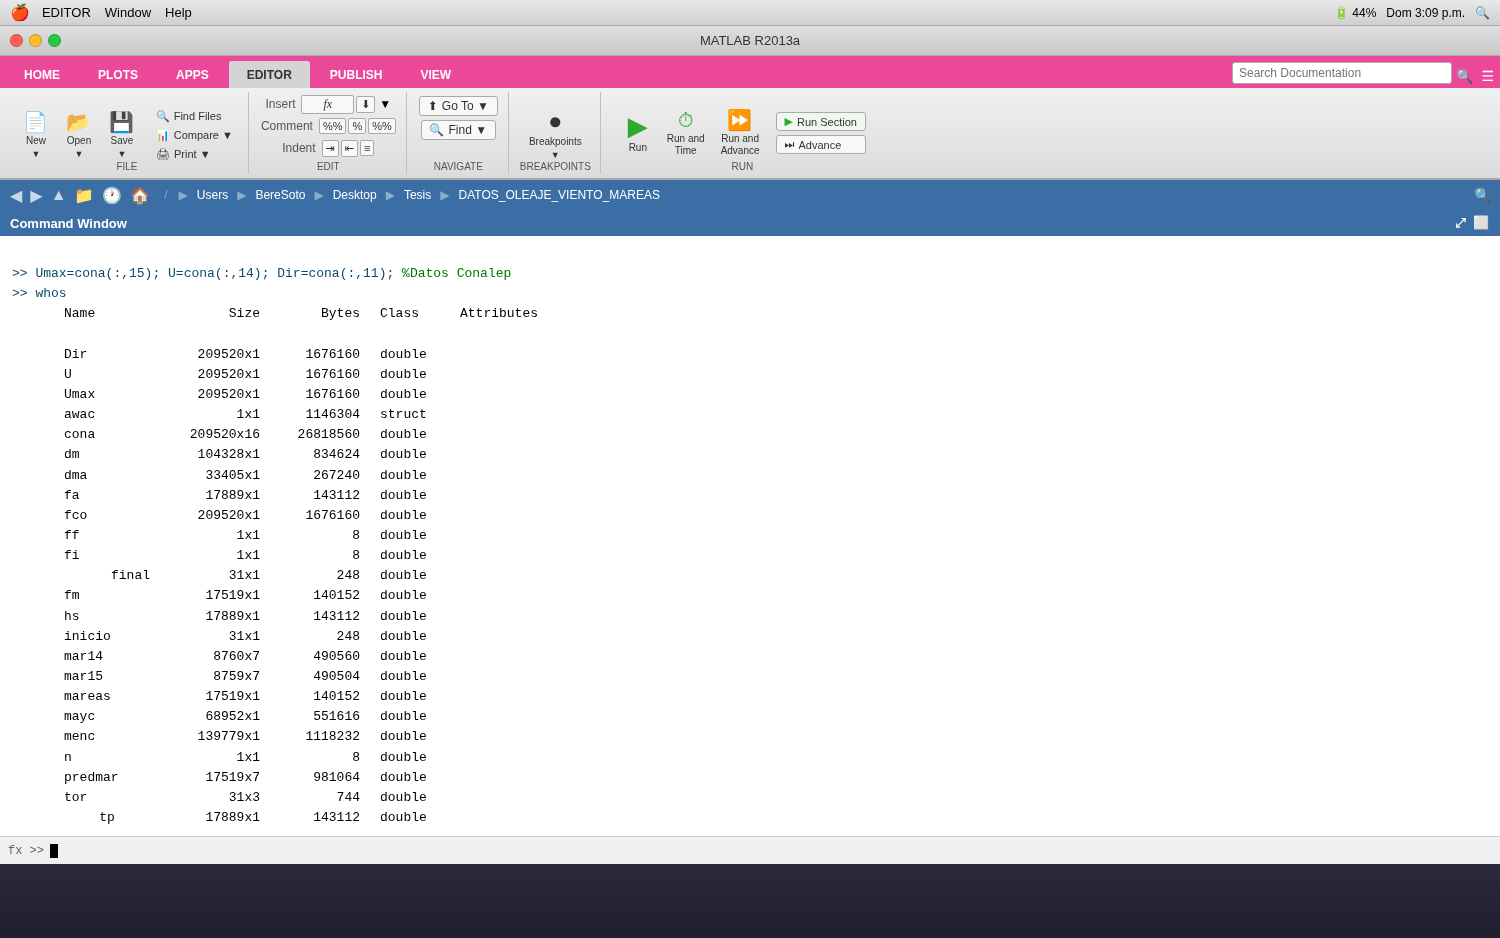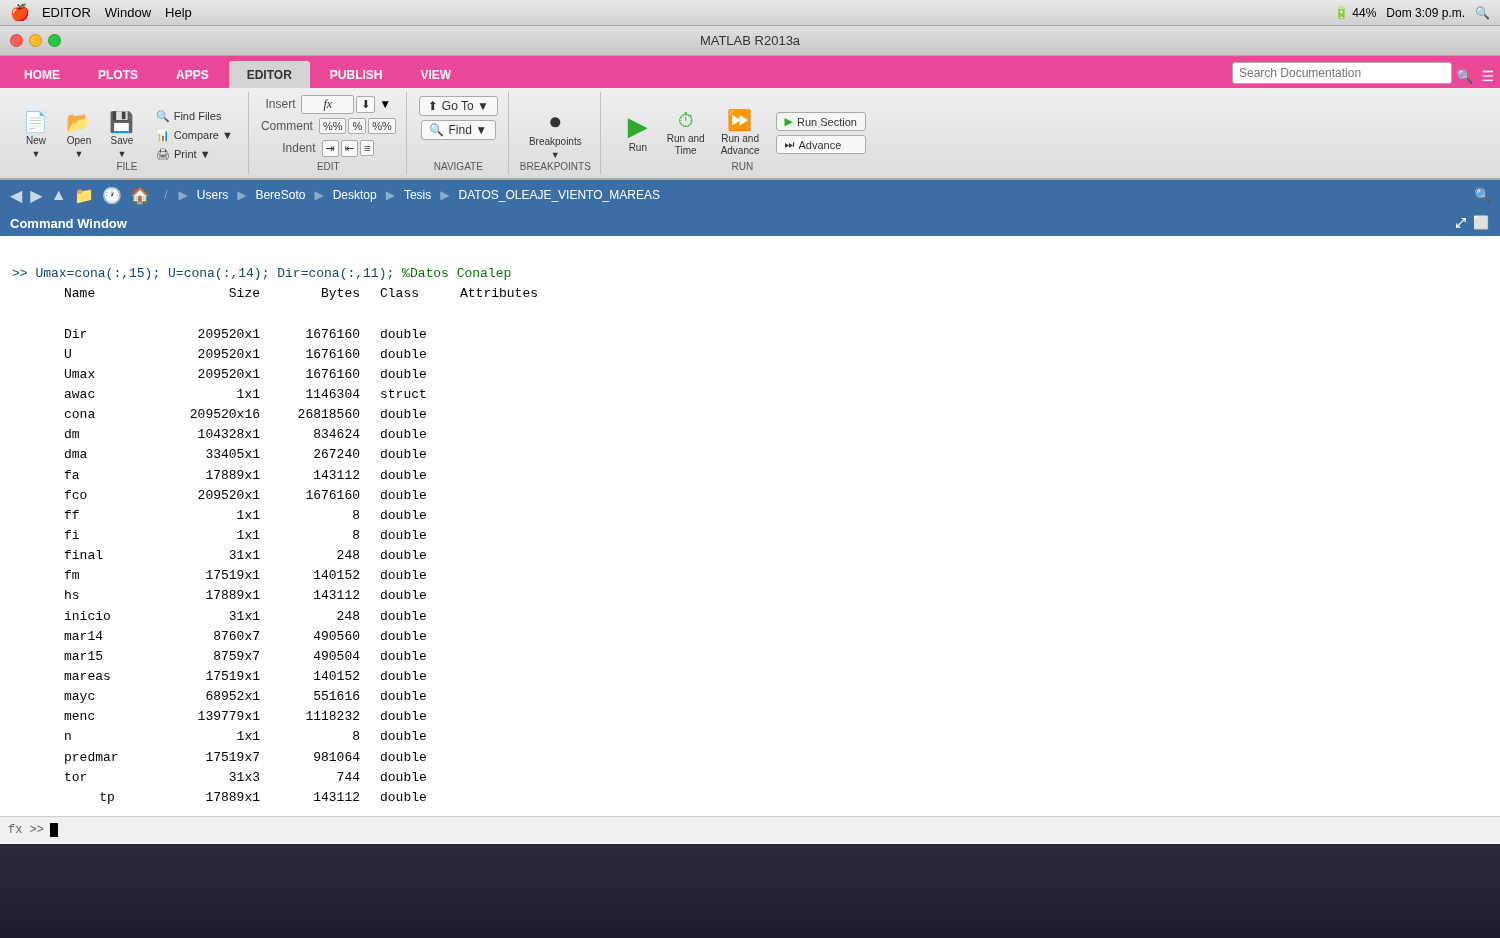--- a/index.html
+++ b/index.html
@@ -416,20 +416,23 @@
     </div>
   </div>
   <div class="cw-content">
     
     <br>
     
     <div>
       <span class="prompt-text">&gt;&gt; Umax=cona(:,15); U=cona(:,14); Dir=cona(:,11); </span><span class="comment-text">%Datos Conalep</span>
     </div>
     
+    <div>
+      <span class="prompt-text">&gt;&gt; whos</span>
+    </div>
     
     <div class="whos-table">
       <div class="whos-row">
         <span class="col-name" style="padding-left:4px; font-weight:normal; color:#000;">  Name</span>
         <span class="col-size">Size</span>
         <span class="col-bytes">Bytes</span>
         <span class="col-class">Class</span>
         <span class="col-attrs">Attributes</span>
       </div>
       <br>
@@ -493,21 +496,21 @@
           <span class="col-bytes">8</span>
           <span class="col-class">double</span>
         </div>
       <div class="whos-row">
           <span class="col-name" style="padding-left:4px;">  fi</span>
           <span class="col-size">1x1</span>
           <span class="col-bytes">8</span>
           <span class="col-class">double</span>
         </div>
       <div class="whos-row">
-          <span class="col-name" style="padding-left:4px;">  final</span>
+          <span class="col-name" style="padding-left:4px;text-align:right;">  final</span>
           <span class="col-size">31x1</span>
           <span class="col-bytes">248</span>
           <span class="col-class">double</span>
         </div>
       <div class="whos-row">
           <span class="col-name" style="padding-left:4px;">  fm</span>
           <span class="col-size">17519x1</span>
           <span class="col-bytes">140152</span>
           <span class="col-class">double</span>
         </div>

